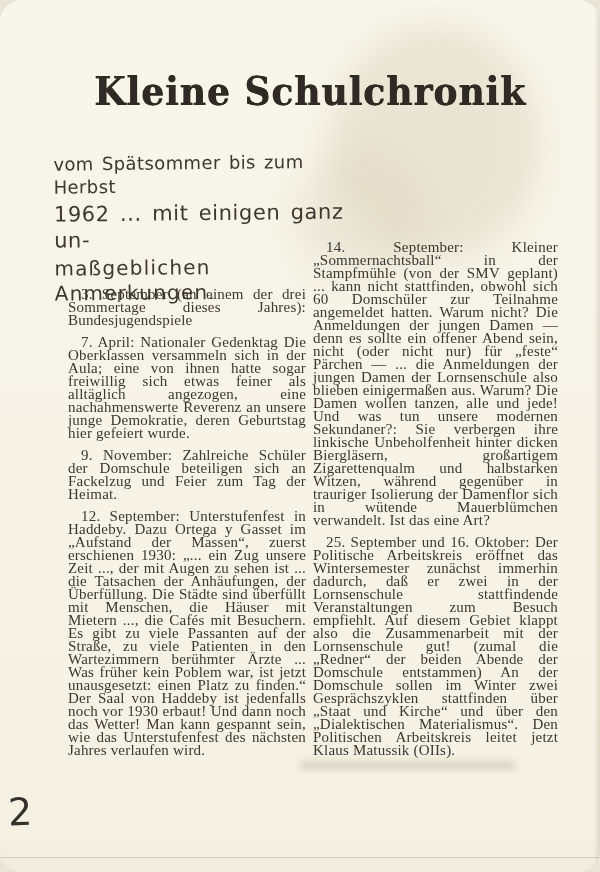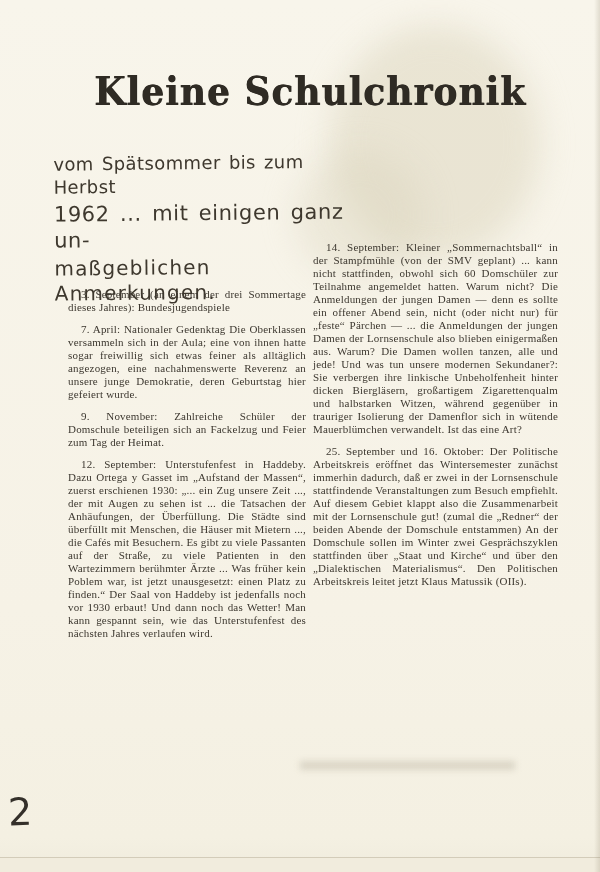--- a/index.html
+++ b/index.html
@@ -9,20 +9,21 @@
     height: 872px;
     background: #e8e4d6;
   }
   .page {
     position: relative;
     width: 600px;
     height: 872px;
     overflow: hidden;
     background: linear-gradient(180deg, #f8f5eb 0%, #f6f2e6 70%, #f4f0e2 96%, #f0ecdd 100%);
     font-family: "Liberation Serif", serif;
+    border-radius: 22px;
   }
 
   
   .stain { position: absolute; border-radius: 50%; filter: blur(16px); pointer-events: none; }
   .stain-watermark { left: 330px; top: 25px; width: 210px; height: 235px; background: rgba(213, 204, 178, 0.40); }
   .stain-mid { left: 295px; top: 150px; width: 130px; height: 130px; background: rgba(216, 208, 184, 0.32); }
   .ghost-bleed { position: absolute; left: 300px; top: 761px; width: 215px; height: 9px; background: rgba(188, 182, 164, 0.45); filter: blur(3px); pointer-events: none; }
   .bottom-edge { position: absolute; left: 0; top: 857px; width: 600px; height: 15px; background: #f1ecdd; border-top: 1px solid rgba(186, 178, 155, 0.55); }
   .right-edge { position: absolute; right: 0; top: 0; width: 6px; height: 872px; background: linear-gradient(90deg, rgba(0,0,0,0) 0%, rgba(140, 130, 105, 0.22) 100%); }
 
@@ -53,21 +54,21 @@
     line-height: 1.25;
   }
   .sub1 { font-size: 18px; letter-spacing: 0.4px; word-spacing: 2px; }
   .sub2 { font-size: 21px; margin-top: 3px; letter-spacing: 0.6px; word-spacing: 3px; }
   .sub3 { font-size: 20px; margin-top: 2px; letter-spacing: 1.2px; }
 
   
   .col {
     position: absolute;
     color: #3c372f;
-    font-size: 11px;
+    font-size: 15px;
     line-height: 13px;
     text-align: justify;
     letter-spacing: 0.2px;
     hyphens: auto;
     -webkit-hyphens: auto;
   }
   .col p { margin: 0 0 9px 0; text-indent: 13px; }
   .col-left  { left: 68px;  top: 288px; width: 238px; }
   .col-right { left: 313px; top: 241px; width: 245px; }
 

